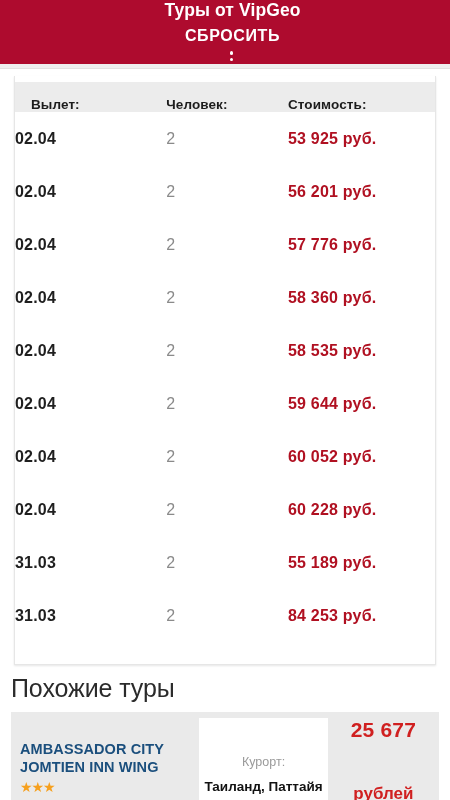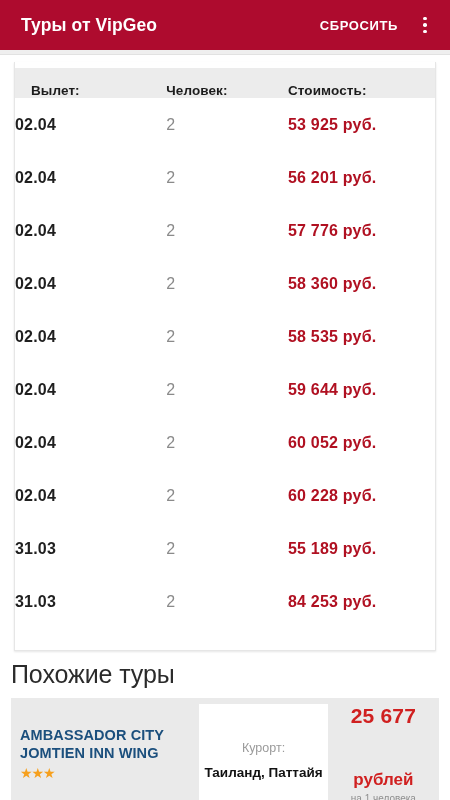--- a/index.html
+++ b/index.html
@@ -14,37 +14,38 @@
   body {
     font-family: "Liberation Sans", "DejaVu Sans", sans-serif;
     background: #ffffff;
     color: #212121;
     -webkit-font-smoothing: antialiased;
   }
 
   
   .appbar {
     position: relative;
-    height: 50px;
+    height: 64px;
     background: #ae0b2e;
     display: flex;
     align-items: center;
     padding: 0 6px 0 21px;
+    flex-direction: column;
   }
   .appbar-title {
     color: #ffffff;
     font-size: 17.5px;
     font-weight: bold;
     letter-spacing: .1px;
     flex: 1 1 auto;
     white-space: nowrap;
   }
   .appbar-action {
     color: #ffffff;
-    font-size: 13px;
+    font-size: 16px;
     font-weight: bold;
     letter-spacing: .6px;
     padding: 6px 10px;
     white-space: nowrap;
     cursor: pointer;
     background: none;
     border: 0;
     font-family: inherit;
   }
   .overflow-btn {

